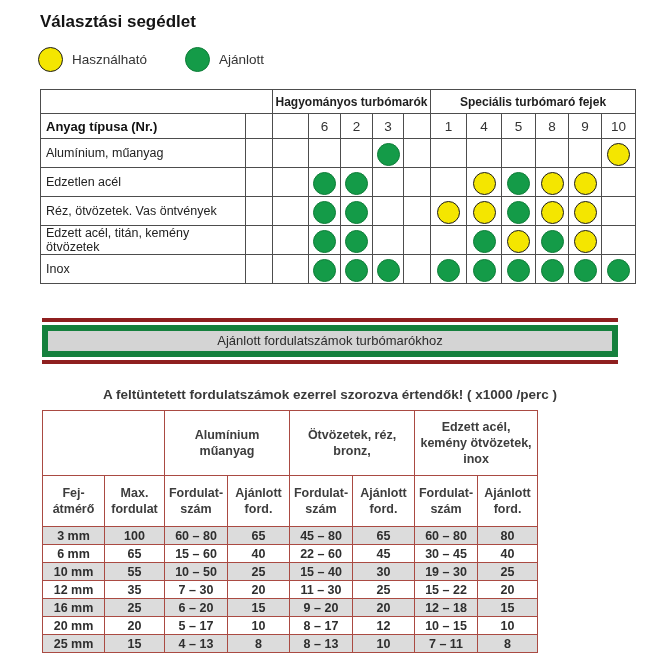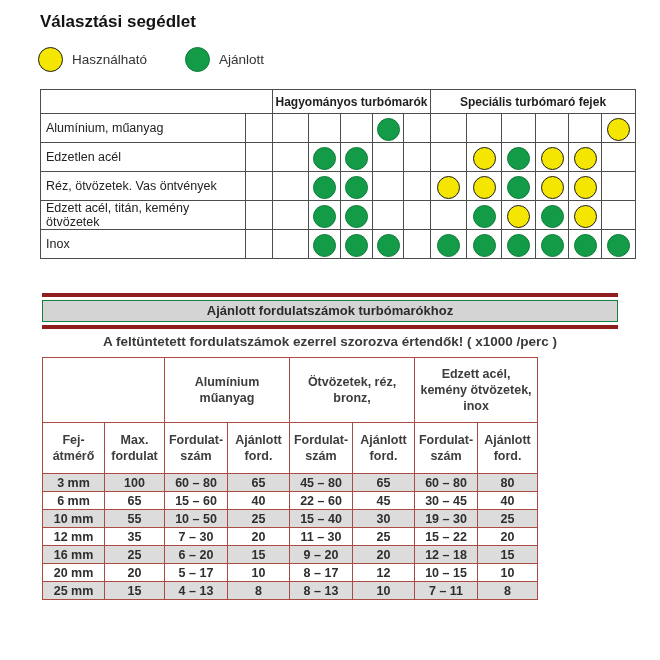--- a/index.html
+++ b/index.html
@@ -30,23 +30,23 @@
   .sel-table .num-h{font-size:13.5px;color:#333;font-weight:400;}
   .sel-table .label-cell{text-align:left;padding-left:5px;font-size:12.5px;color:#222;}
   .sel-table .row-header{font-weight:bold;font-size:13px;color:#111;}
   .sel-table .cell-dot{display:block;width:23px;height:23px;margin:2px auto 0;}
 
   
   .ribbon{width:576px;margin:34px 0 0 42px;}
   .ribbon-line{height:4px;background:var(--ribbonred,#8f1f1f);}
   .ribbon-bar{
     margin:3px 0;height:20px;line-height:20px;background:var(--ribbonbar,#d4d4d4);
-    border:1px solid #15803d;text-align:center;font-weight:bold;font-size:13px;color:#2b2b2b;
+    border:6px solid #15803d;text-align:center;font-weight:normal;font-size:13px;color:#2b2b2b;
   }
-  .subtitle{margin-top:5px;width:660px;text-align:center;font-weight:bold;font-size:13.5px;color:#3a3a3a;}
+  .subtitle{margin-top:23px;width:660px;text-align:center;font-weight:bold;font-size:13.5px;color:#3a3a3a;}
 
   
   .speed-table{border-collapse:collapse;table-layout:fixed;margin:8px 0 0 42px;width:495px;}
   .speed-table td{
     border:1px solid var(--spborder,#aa4a42);text-align:center;vertical-align:middle;
     padding:0;font-weight:bold;color:#2e2e2e;overflow:hidden;
   }
   .speed-table .sp-group{height:64px;font-size:12.5px;color:#3d3d3d;white-space:pre-line;line-height:1.3;}
   .speed-table .sp-colh{height:50px;font-size:12.5px;color:#3d3d3d;white-space:pre-line;line-height:1.3;}
   .speed-table tbody tr{height:18px;font-size:12.5px;}
@@ -81,20 +81,35 @@
         <col style="width: 33px;">
         <col style="width: 33px;">
         <col style="width: 34px;">
       </colgroup>
       <thead>
         <tr class="gh">
           <td class="group-h" colspan="2"></td>
           <td class="group-h" colspan="5">Hagyományos turbómarók</td>
           <td class="group-h" colspan="6">Speciális turbómaró fejek</td>
         </tr>
+        <tr class="nh">
+          <td class="label-cell row-header">Anyag típusa (Nr.)</td>
+          <td class="num-h"></td>
+          <td class="num-h"></td>
+          <td class="num-h">6</td>
+          <td class="num-h">2</td>
+          <td class="num-h">3</td>
+          <td class="num-h"></td>
+          <td class="num-h">1</td>
+          <td class="num-h">4</td>
+          <td class="num-h">5</td>
+          <td class="num-h">8</td>
+          <td class="num-h">9</td>
+          <td class="num-h">10</td>
+        </tr>
       </thead>
       <tbody>
         <tr>
           <td class="label-cell">Alumínium, műanyag</td>
           <td></td>
           <td></td>
           <td></td>
           <td></td>
           <td>
             <span class="dot cell-dot dot-green"></span>

